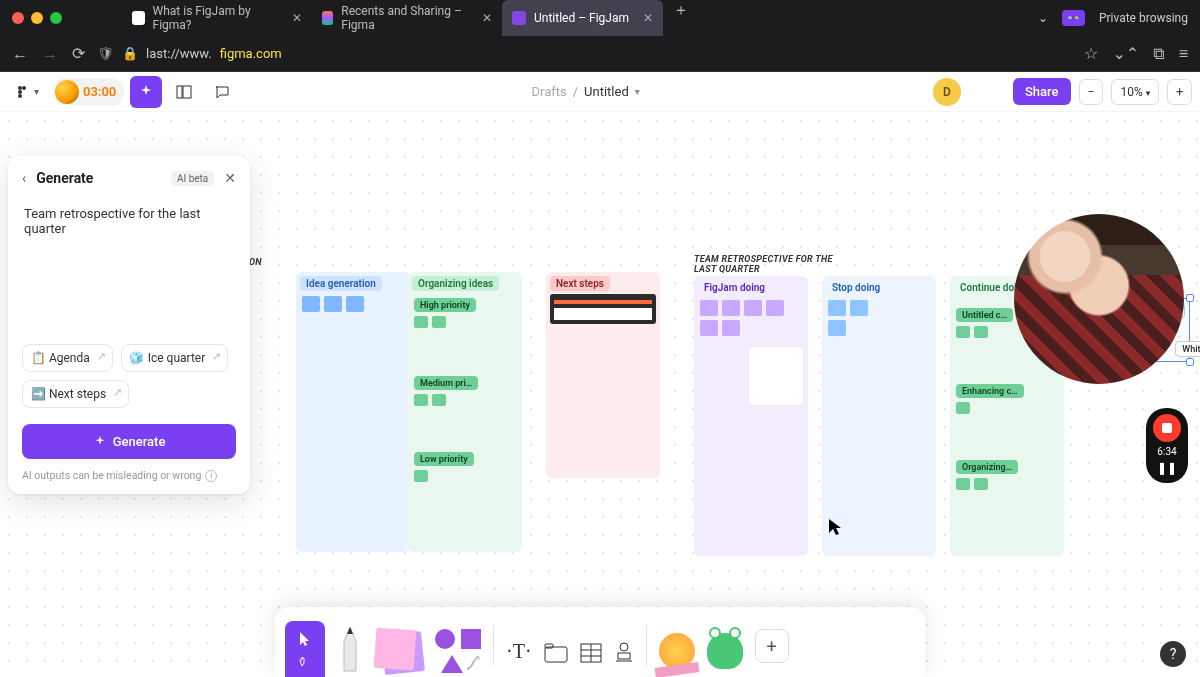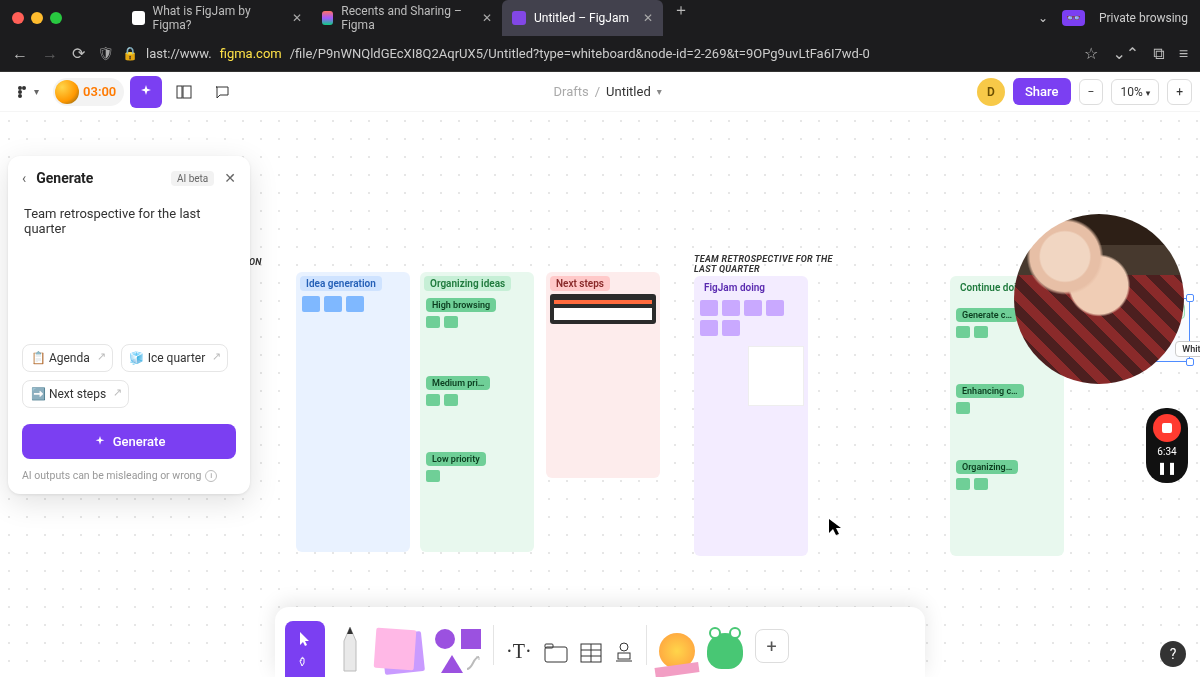--- a/index.html
+++ b/index.html
@@ -33,21 +33,21 @@
   .icon-btn { padding:6px 8px; border-radius:6px; color:#333; font-size:14px; display:flex; align-items:center; gap:4px; }
   .timer-chip { display:flex; align-items:center; gap:4px; padding:2px 8px 2px 2px; border-radius:16px; background:#f3f3f3; }
   .timer-chip .av { width:24px; height:24px; border-radius:50%; background: radial-gradient(circle at 30% 30%, #ffd54a, #ff9800 60%, #6c5b1f);}
   .timer-chip .t { color:#ff7a00; font-weight:600; font-size:13px; }
   .ai-btn { width:32px; height:32px; border-radius:6px; background:#7b3ff2; display:flex; align-items:center; justify-content:center; color:#fff; }
   .tb-center { flex:1; display:flex; justify-content:center; align-items:center; color:#666; font-size:13px; gap:6px;}
   .tb-center .crumb { color:#aaa; }
   .tb-center .doc { color:#333; }
   .tb-right { display:flex; align-items:center; gap:8px; }
   .avatar-sm { width:28px; height:28px; border-radius:50%; background:#f7c948; display:flex; align-items:center; justify-content:center; font-size:12px; font-weight:600; color:#6b4e00; }
-  .share-btn { background:#7b3ff2; color:#fff; padding:6px 12px; border-radius:6px; font-size:13px; font-weight:500;}
+  .share-btn { background:#7b3ff2; color:#fff; padding:6px 12px; border-radius:6px; font-size:13px; font-weight:500;margin-left:44px;}
   .box-btn { border:1px solid #ddd; border-radius:6px; padding:5px 8px; font-size:12px; color:#333; }
 
   
   .canvas { position:absolute; top:40px; left:0; right:0; bottom:0;
     background:#fff;
     background-image: radial-gradient(#e6e6e6 1px, transparent 1px);
     background-size: 18px 18px;
   }
   .board { position:absolute; border-radius:6px; }
   .board .hdr { position:absolute; top:4px; left:4px; padding:2px 6px; border-radius:4px; font-size:10px; font-weight:600; white-space:nowrap;text-align:center; }
@@ -131,21 +131,20 @@
   <div class="nav-icons">
     <span>←</span>
     <span style="opacity:.4">→</span>
     <span>⟳</span>
   </div>
   <div class="url">
     <span class="lock">🛡</span>
     <span class="lock">🔒</span>
     <span>last://www.</span>
       <span class="domain">figma.com</span>
-      <span>/file/P9nWNQldGEcXI8Q2AqrUX5/Untitled?type=whiteboard&amp;node-id=2-269&amp;t=9OPg9uvLtFa6I7wd-0</span>
   </div>
   <div class="url-right">
     <span>☆</span>
     <span>⌄⌃</span>
     <span>⧉</span>
     <span>≡</span>
   </div>
 </div>
 
 <div class="app">
@@ -203,23 +202,23 @@
 
     <span class="section-title" style="top:145px;left:249px">ON</span>
 
     <div class="board" style="top:160px;left:296px;width:114px;height:280px;background:#e9f2ff">
       <span class="hdr" style="background:#cfe3ff;color:#2560b7">Idea generation</span>
       <div class="sticky" style="top:24px;left:6px;background:#7fb8ff"></div>
       <div class="sticky" style="top:24px;left:28px;background:#7fb8ff"></div>
       <div class="sticky" style="top:24px;left:50px;background:#7fb8ff"></div>
     </div>
 
-    <div class="board" style="top:160px;left:420px;width:114px;height:280px;background:#e8f8ee">
+    <div class="board" style="top:160px;left:408px;width:114px;height:280px;background:#e8f8ee">
       <span class="hdr" style="background:#c6efd6;color:#1f7a3d">Organizing ideas</span>
-      <span class="chip" style="top:26px;left:6px;background:#6fcf97;color:#0b3d1f">High browsing</span>
+      <span class="chip" style="top:26px;left:6px;background:#6fcf97;color:#0b3d1f">High priority</span>
       <div class="sticky sm" style="top:44px;left:6px;background:#6fcf97"></div>
       <div class="sticky sm" style="top:44px;left:24px;background:#6fcf97"></div>
       <span class="chip" style="top:104px;left:6px;background:#6fcf97;color:#0b3d1f">Medium pri…</span>
       <div class="sticky sm" style="top:122px;left:6px;background:#6fcf97"></div>
       <div class="sticky sm" style="top:122px;left:24px;background:#6fcf97"></div>
       <span class="chip" style="top:180px;left:6px;background:#6fcf97;color:#0b3d1f">Low priority</span>
       <div class="sticky sm" style="top:198px;left:6px;background:#6fcf97"></div>
     </div>
 
     <div class="board" style="top:160px;left:546px;width:114px;height:206px;background:#fdecec">
@@ -236,24 +235,30 @@
       <span class="hdr" style="background:transparent;color:#5a2bb0">FigJam doing</span>
       <div class="sticky" style="top:24px;left:6px;background:#c9a9ff"></div>
       <div class="sticky" style="top:24px;left:28px;background:#c9a9ff"></div>
       <div class="sticky" style="top:24px;left:50px;background:#c9a9ff"></div>
       <div class="sticky" style="top:24px;left:72px;background:#c9a9ff"></div>
       <div class="sticky" style="top:44px;left:6px;background:#c9a9ff"></div>
       <div class="sticky" style="top:44px;left:28px;background:#c9a9ff"></div>
       <div style="position:absolute;top:70px;left:54px;width:56px;height:60px;background:#fff;border:1px solid #eee"></div>
     </div>
 
+    <div class="board" style="top:164px;left:822px;width:114px;height:280px;background:#eef4ff">
+      <span class="hdr" style="background:transparent;color:#2560b7">Stop doing</span>
+      <div class="sticky" style="top:24px;left:6px;background:#8ec4ff"></div>
+      <div class="sticky" style="top:24px;left:28px;background:#8ec4ff"></div>
+      <div class="sticky" style="top:44px;left:6px;background:#8ec4ff"></div>
+    </div>
 
     <div class="board" style="top:164px;left:950px;width:114px;height:280px;background:#e8f8ee">
       <span class="hdr" style="background:transparent;color:#1f7a3d">Continue doing</span>
-      <span class="chip" style="top:32px;left:6px;background:#6fcf97;color:#0b3d1f">Generate c…</span>
+      <span class="chip" style="top:32px;left:6px;background:#6fcf97;color:#0b3d1f">Untitled c…</span>
       <div class="sticky sm" style="top:50px;left:6px;background:#6fcf97"></div>
       <div class="sticky sm" style="top:50px;left:24px;background:#6fcf97"></div>
       <span class="chip" style="top:108px;left:6px;background:#6fcf97;color:#0b3d1f">Enhancing c…</span>
       <div class="sticky sm" style="top:126px;left:6px;background:#6fcf97"></div>
       <span class="chip" style="top:184px;left:6px;background:#6fcf97;color:#0b3d1f">Organizing…</span>
       <div class="sticky sm" style="top:202px;left:6px;background:#6fcf97"></div>
       <div class="sticky sm" style="top:202px;left:24px;background:#6fcf97"></div>
     </div>
 
     <div style="position:absolute;top:186px;left:1076px;width:114px;height:64px;border:1.5px solid #4f8cff;background:rgba(79,140,255,0.03)">

